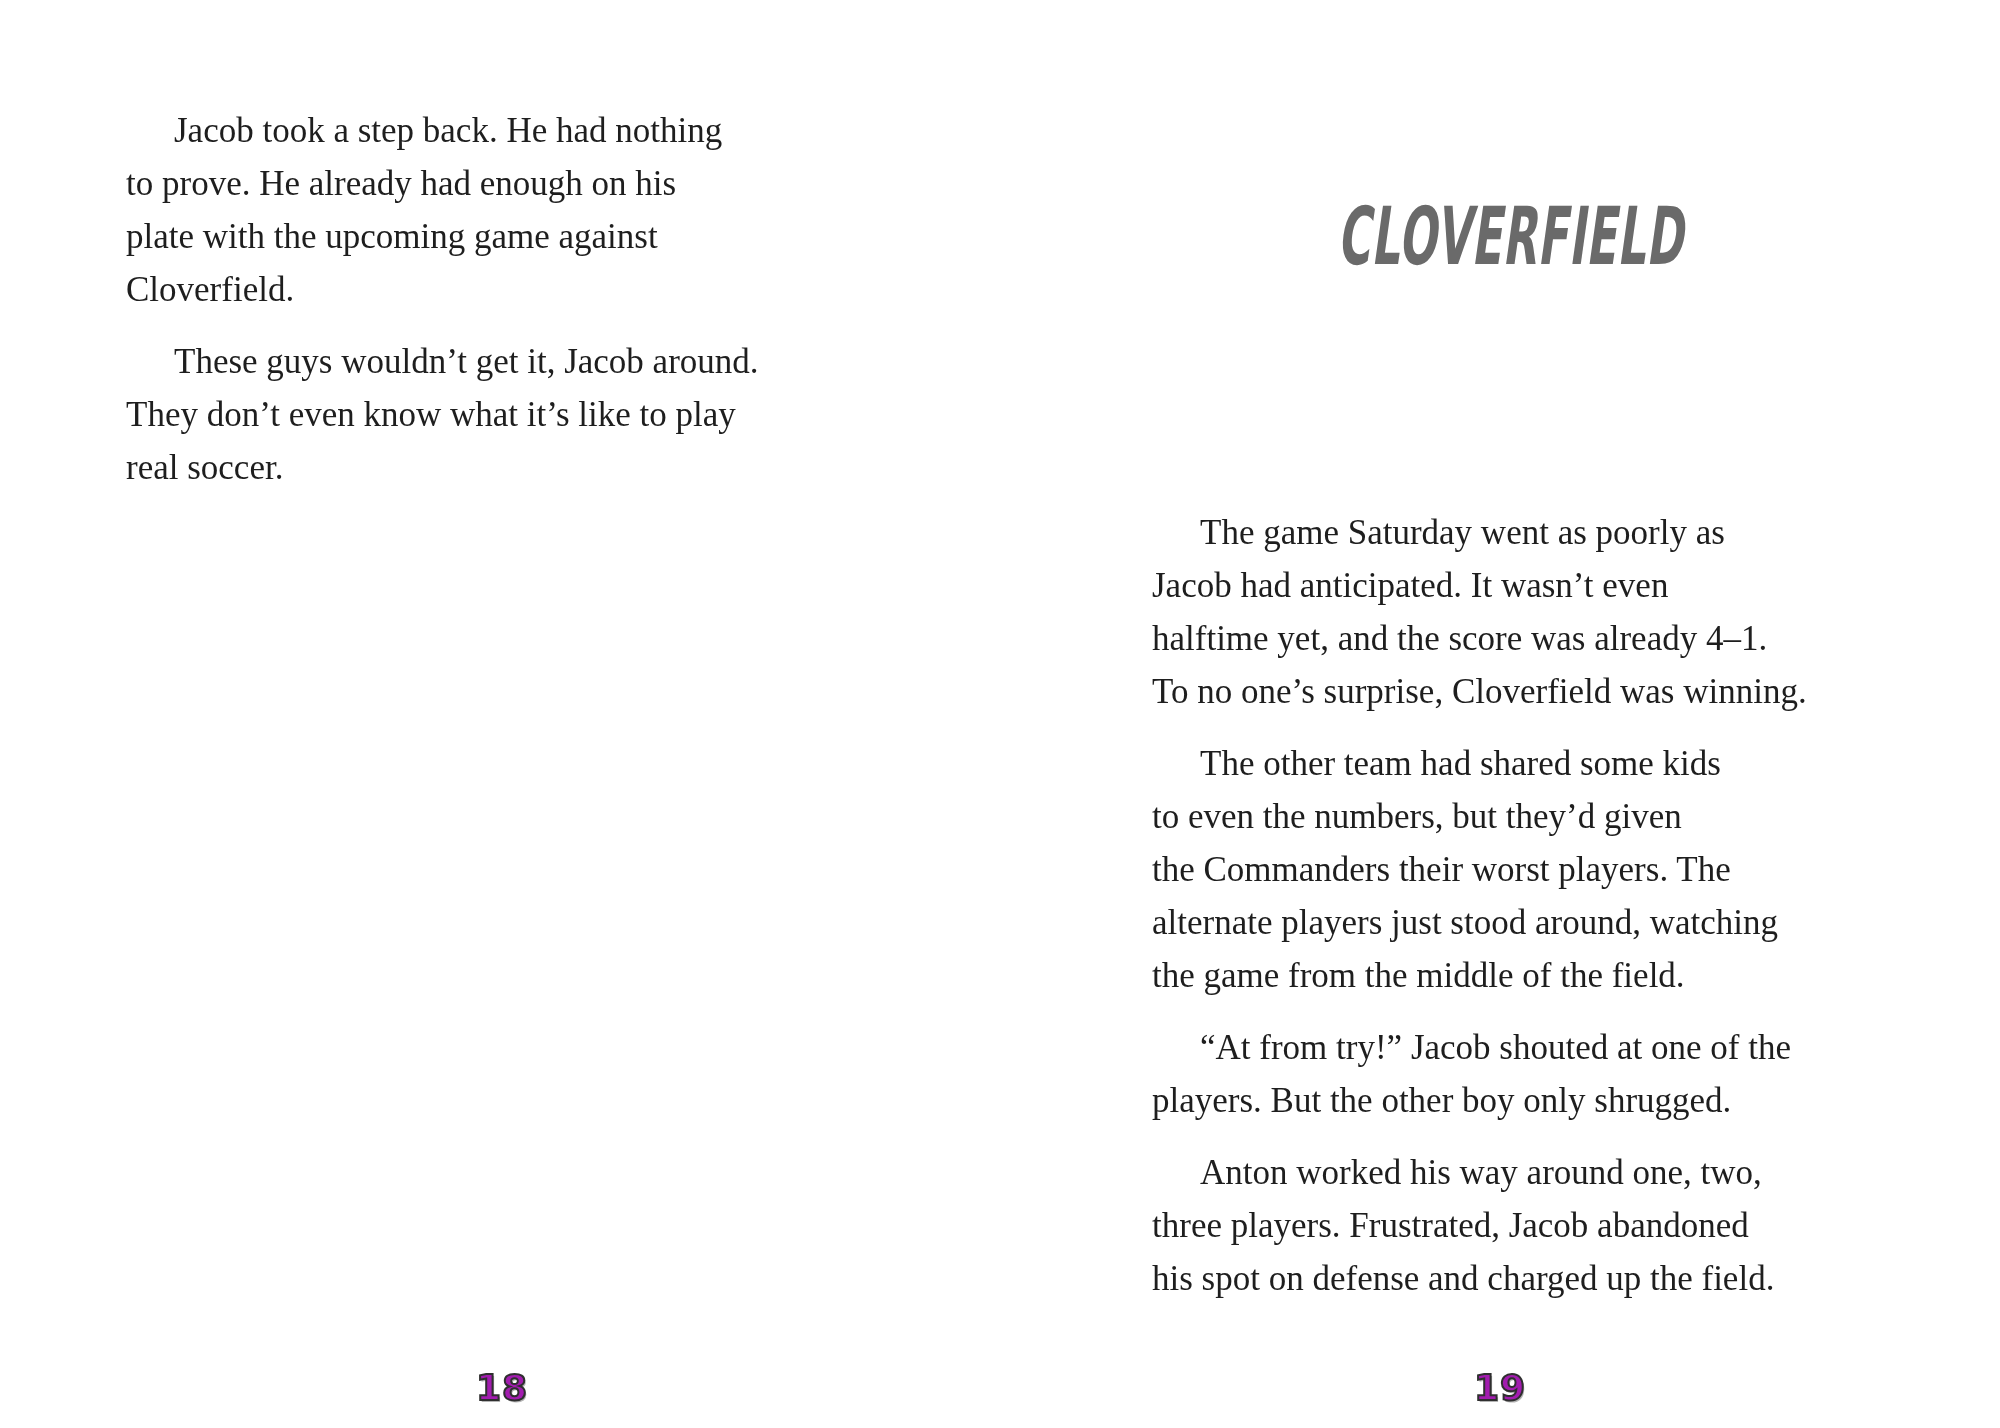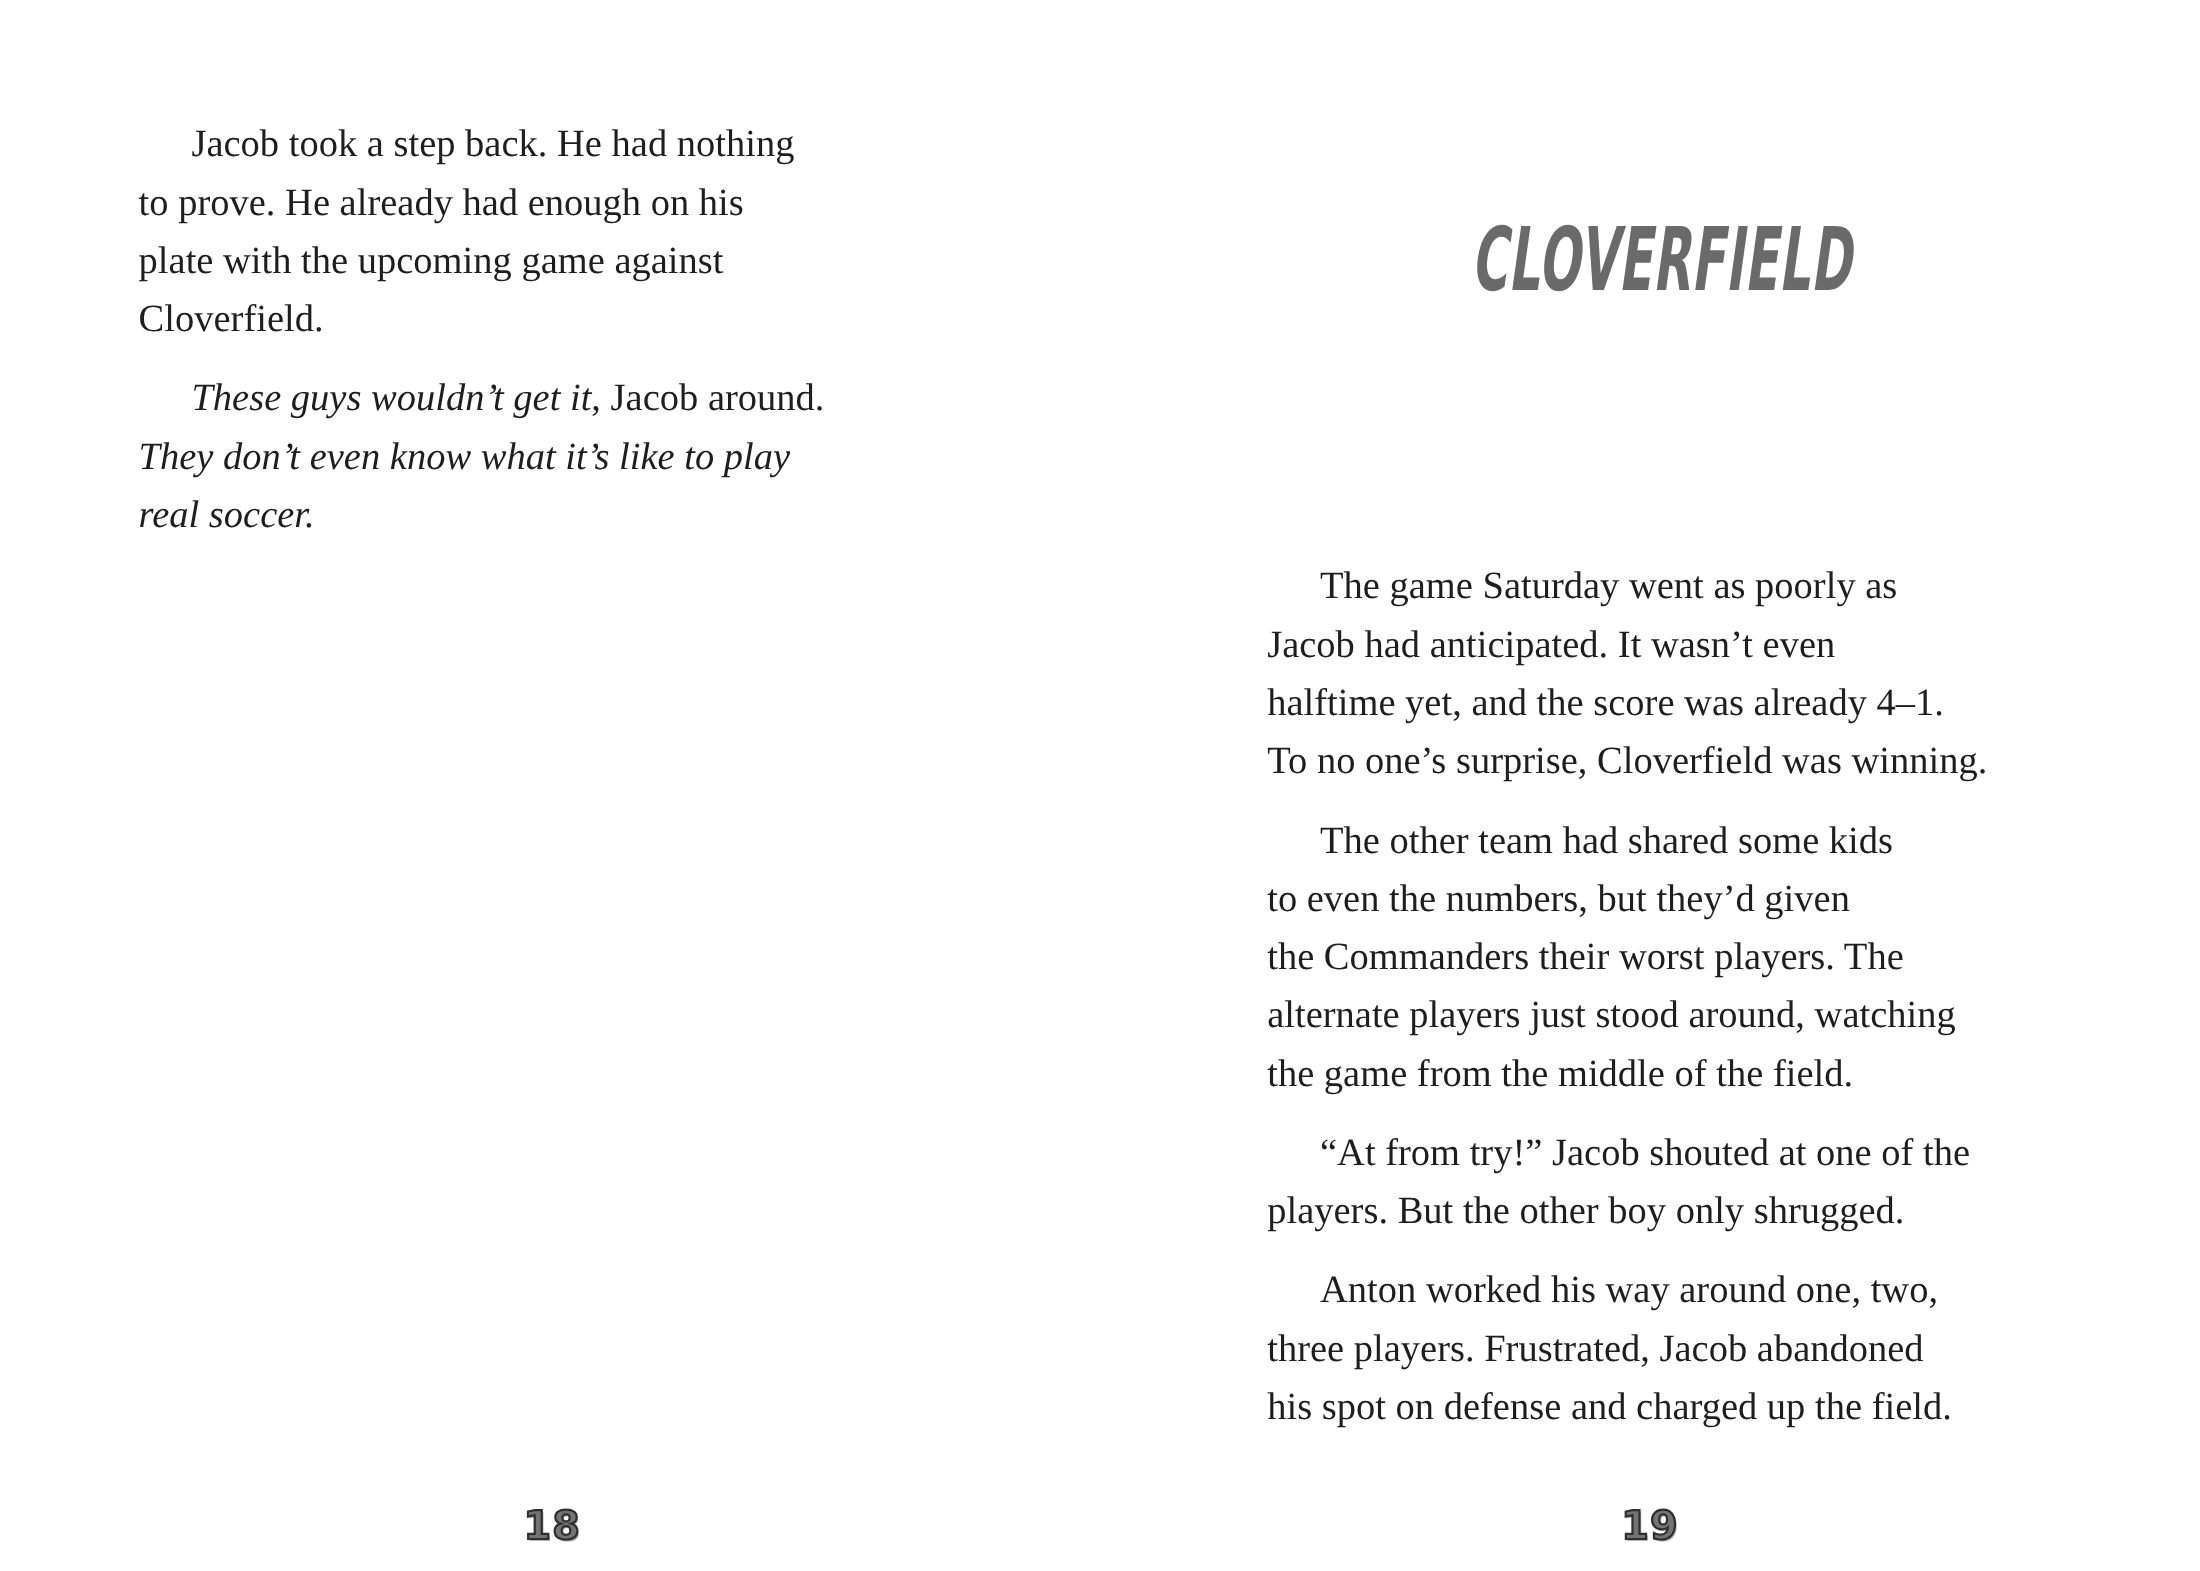--- a/index.html
+++ b/index.html
@@ -23,21 +23,20 @@
   }
   .para {
     margin: 0 0 19px 0;
     text-indent: 48px;
     white-space: pre;   
   }
   .para.mixed {
     white-space: nowrap; 
   }
   .italic {
-    font-style: italic;
   }
   #left-text  { left: 126px; top: 104px;  width: 720px; }
   #right-text { left: 1152px; top: 506px; width: 760px; }
 
   .chapter-label-wrap {
     position: absolute;
     left: 1129px;
     top: 106px;
     width: 770px;
     text-align: center;
@@ -75,21 +74,21 @@
   }
   .page-number {
     position: absolute;
     top: 1370px;
     width: 100px;
     text-align: center;
     font-family: "DejaVu Sans", sans-serif;
     font-weight: bold;
     font-size: 36px;
     line-height: 1;
-    color: #737373;
+    color: #a21caf;
     -webkit-text-stroke: 2px #2f2f2f;
     text-shadow: 1.5px 1.5px 0 rgba(40,40,40,0.35);
     letter-spacing: 1px;
   }
   #page-number-left  { left: 452px; }
   #page-number-right { left: 1450px; }
 </style>
 </head>
 <body>
 

